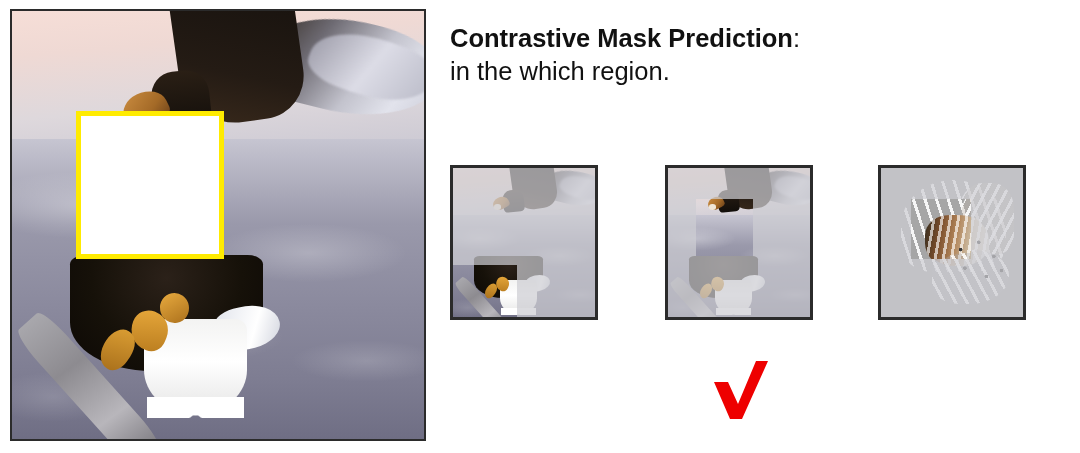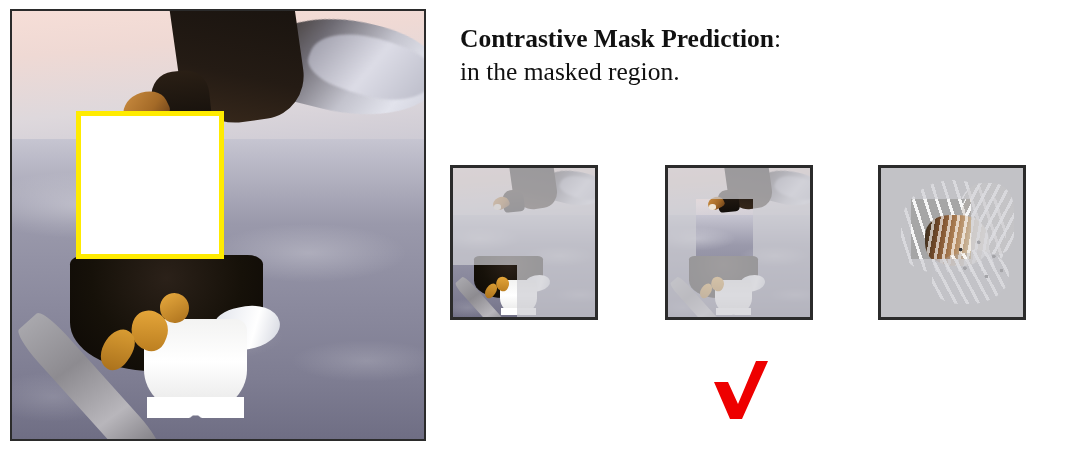--- a/index.html
+++ b/index.html
@@ -126,21 +126,21 @@
   
   #mask-region{
     position:absolute;left:64px;top:100px;width:148px;height:148px;
     background:#ffffff;
     border:5px solid #ffeb00;
     box-sizing:border-box;
     z-index:6;
   }
 
   
-  #caption{position:absolute;left:460px;top:22px;width:580px;font-family:Liberation Serif, serif;}
+  #caption{position:absolute;left:450px;top:22px;width:580px;}
   #caption .line{
     font-size:25.5px;line-height:33px;color:#111111;white-space:nowrap;
   }
   #caption .t-bold{font-weight:bold;}
 
   
   #candidates{position:absolute;left:450px;top:165px;width:592px;height:158px;}
   .thumb{
     position:absolute;top:0;width:148px;height:155px;
     border:3px solid #2b2b2b;box-sizing:border-box;overflow:hidden;
@@ -231,21 +231,21 @@
     <div class="branch"></div>
     <div class="eagle-talon-c"></div>
     <div class="eagle-talon-a"></div>
     <div class="eagle-talon-b"></div>
   </div>
   <div id="mask-region"></div>
 </div>
 
 <div id="caption">
   <div class="line"><span class="t-bold">Contrastive Mask Prediction</span><span>:</span></div>
-  <div class="line">in the masked region.</div>
+  <div class="line">in the which region.</div>
 </div>
 
 <div id="candidates">
 
   <div class="thumb" id="thumb-1">
     <div class="t-inner">
       <div class="mini">
         <div class="bg-sky"></div>
         <div class="bg-snow"></div>
         <div class="eagle-wing"></div>

